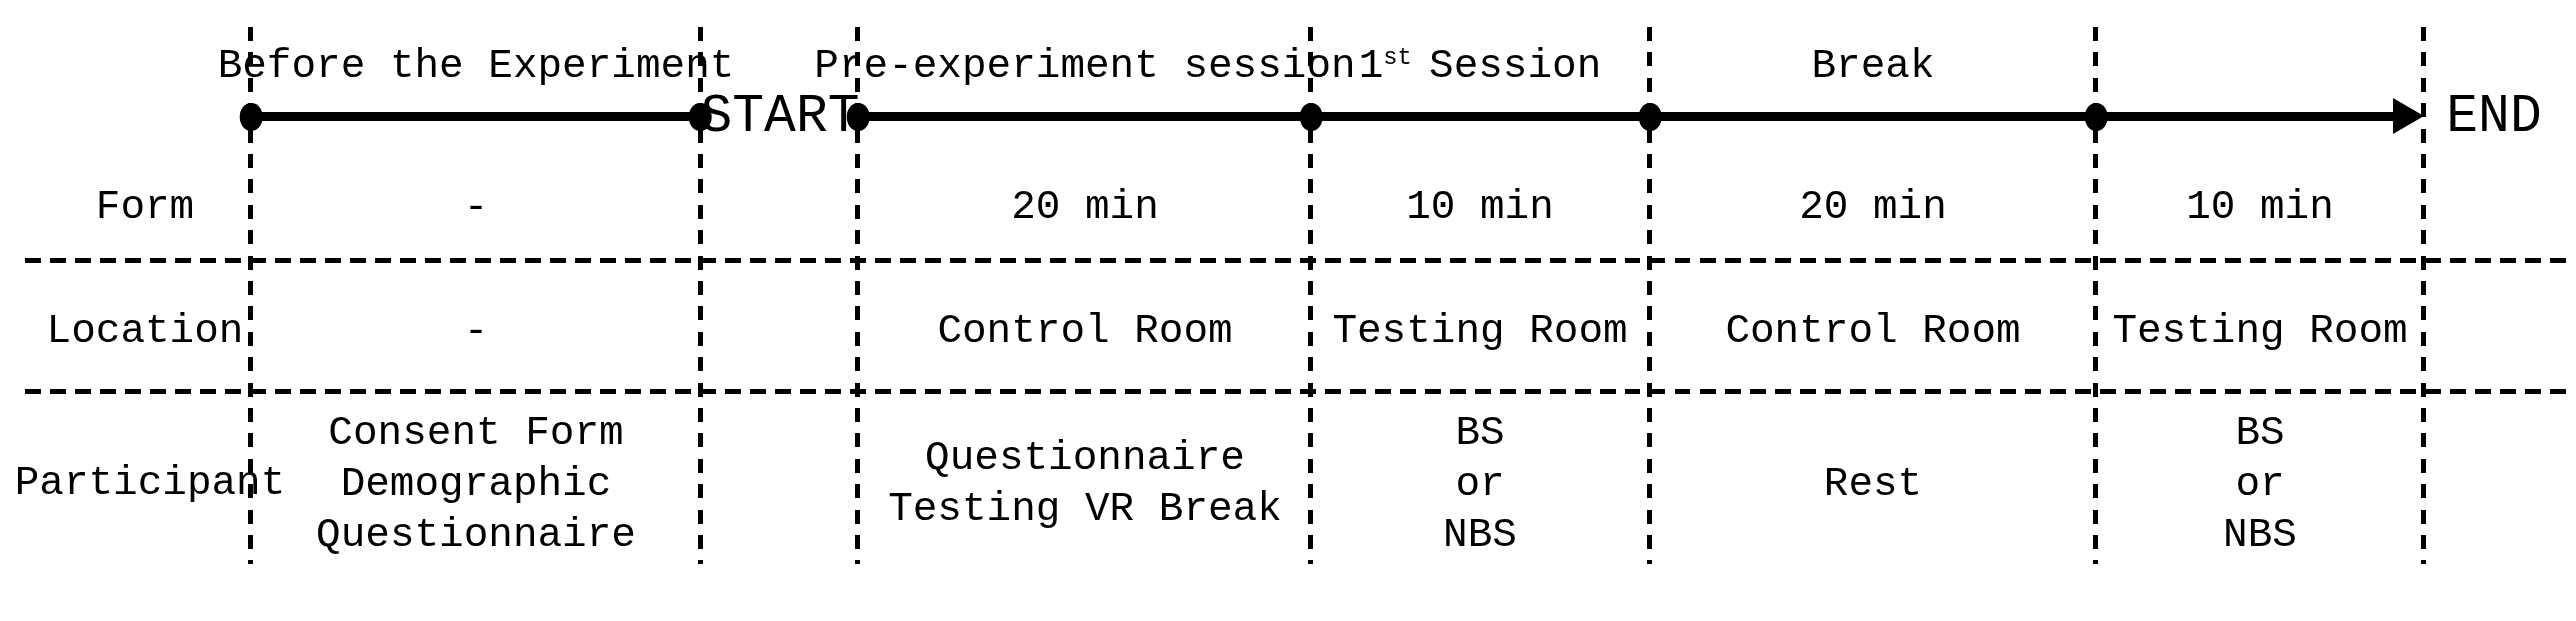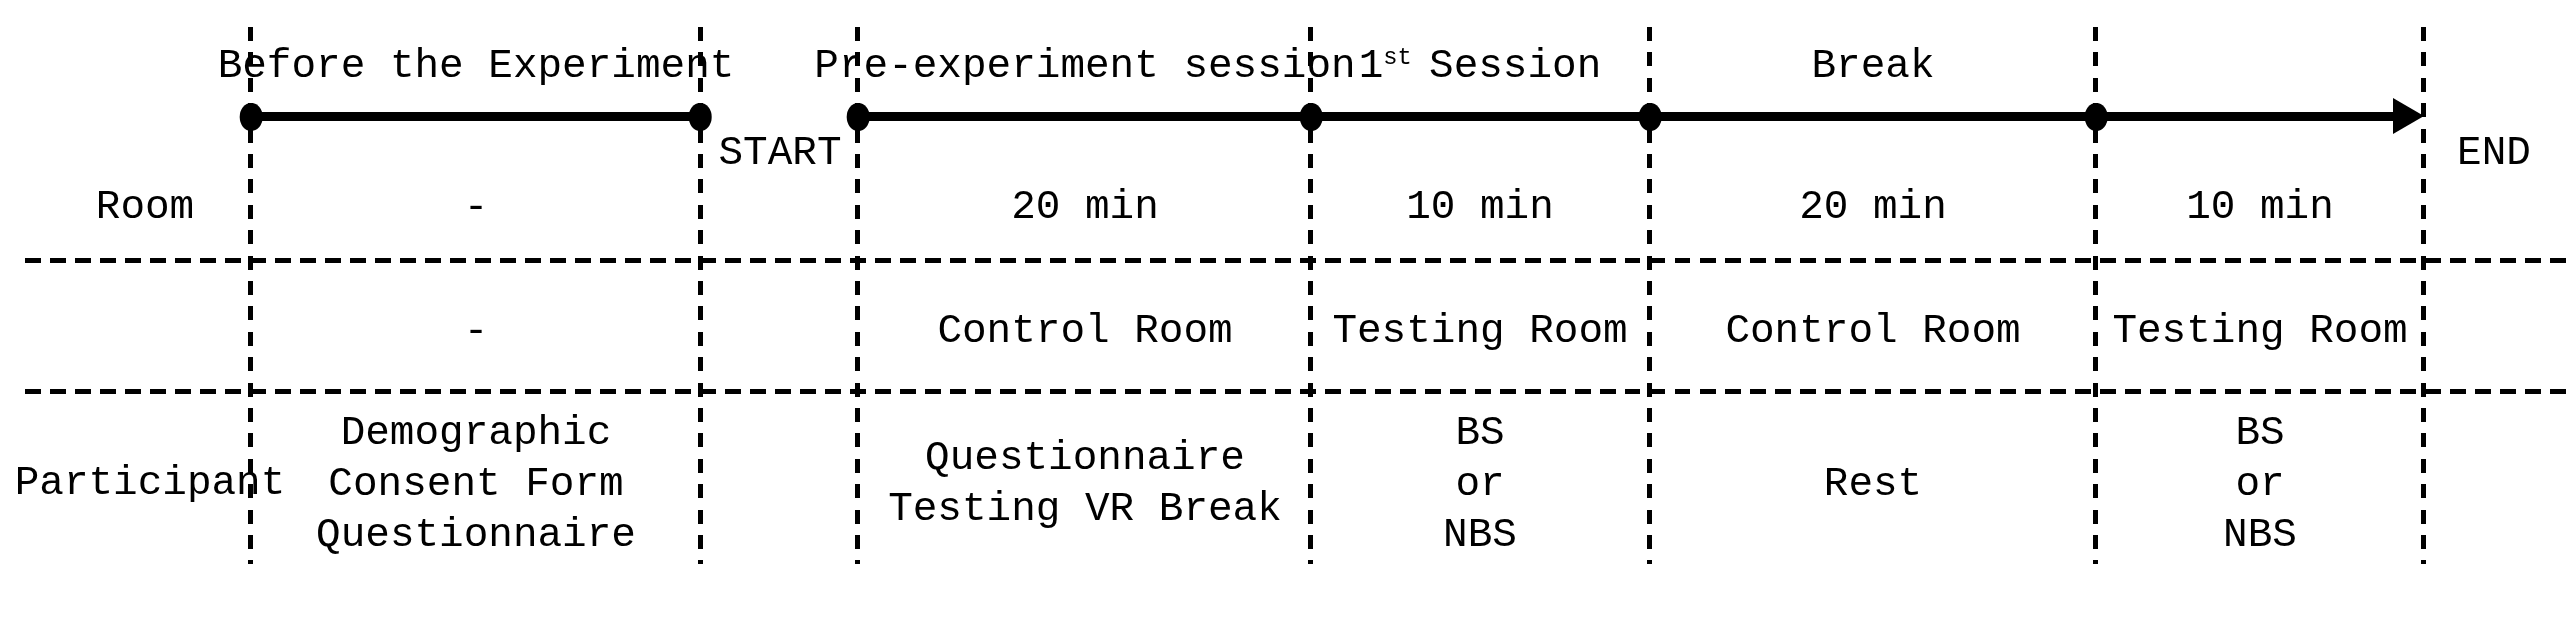--- a/index.html
+++ b/index.html
@@ -22,21 +22,21 @@
   .arrowhead{
     position:absolute;width:0;height:0;
     border-top:18.4px solid transparent;border-bottom:18.4px solid transparent;
     border-left:31px solid #000;
   }
   
   .pin{
     position:absolute;transform:translate(-50%,-50%);
     font-size:41px;line-height:1.15;white-space:nowrap;text-align:center;font-family:Liberation Mono, monospace;
   }
-  .marker{font-size:41px;margin-top:37px;}
+  .marker{font-size:53px;}
   .block{line-height:51px;}
   .sup{font-size:0.58em;vertical-align:0.55em;}
   .rest:not(:empty){margin-left:0.42em;}
 </style>
 </head>
 <body>
 
 <div class="canvas">
 
   <div class="vline" style="left:248px"></div>
@@ -69,38 +69,39 @@
   <div class="pin" style="left:1085px;top:67px">
     <span>Pre-experiment session</span><span class="sup"></span><span class="rest"></span>
   </div>
   <div class="pin" style="left:1480px;top:67px">
     <span>1</span><span class="sup">st</span><span class="rest">Session</span>
   </div>
   <div class="pin" style="left:1873px;top:67px">
     <span>Break</span><span class="sup"></span><span class="rest"></span>
   </div>
 
-  <div class="pin" style="left:145px;top:208px">Room</div>
+  <div class="pin" style="left:145px;top:208px">Form</div>
+  <div class="pin" style="left:145px;top:332px">Location</div>
   <div class="pin" style="left:150px;top:484px">Participant</div>
 
   <div class="pin" style="left:476px;top:208px">-</div>
   <div class="pin" style="left:1085px;top:208px">20 min</div>
   <div class="pin" style="left:1480px;top:208px">10 min</div>
   <div class="pin" style="left:1873px;top:208px">20 min</div>
   <div class="pin" style="left:2260px;top:208px">10 min</div>
 
   <div class="pin" style="left:476px;top:332px">-</div>
   <div class="pin" style="left:1085px;top:332px">Control Room</div>
   <div class="pin" style="left:1480px;top:332px">Testing Room</div>
   <div class="pin" style="left:1873px;top:332px">Control Room</div>
   <div class="pin" style="left:2260px;top:332px">Testing Room</div>
 
   <div class="pin block" style="left:476px;top:484px">
+    <div>Consent Form</div>
     <div>Demographic</div>
-    <div>Consent Form</div>
     <div>Questionnaire</div>
   </div>
   <div class="pin block" style="left:1085px;top:484px">
     <div>Questionnaire</div>
     <div>Testing VR Break</div>
   </div>
   <div class="pin block" style="left:1480px;top:484px">
     <div>BS</div>
     <div>or</div>
     <div>NBS</div>

